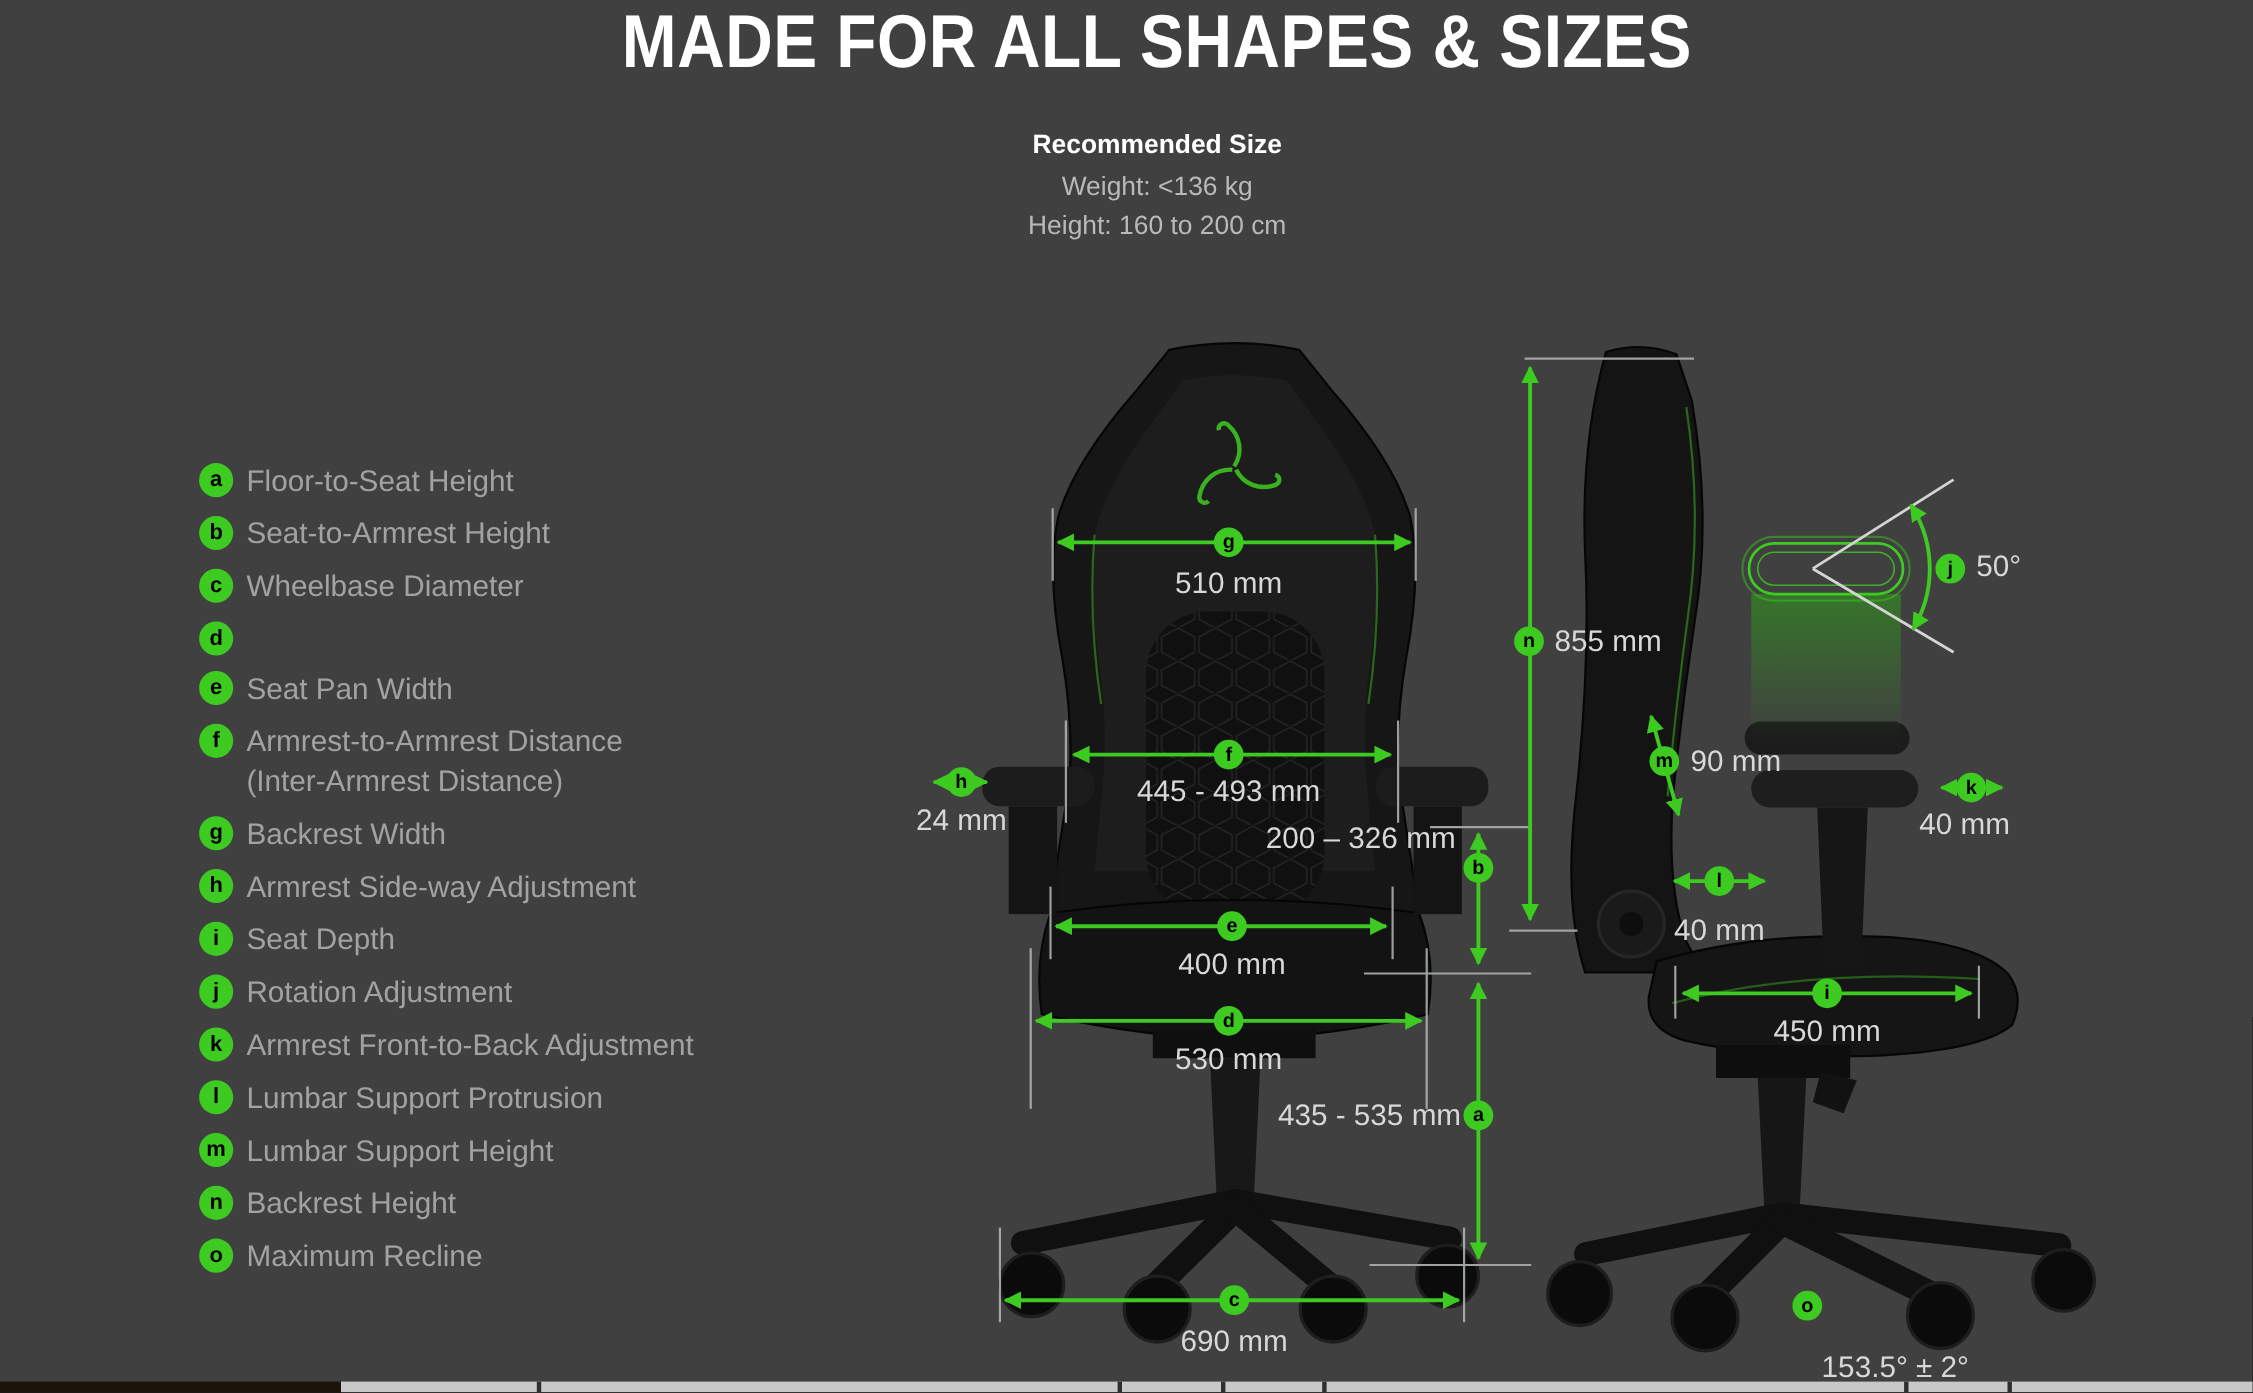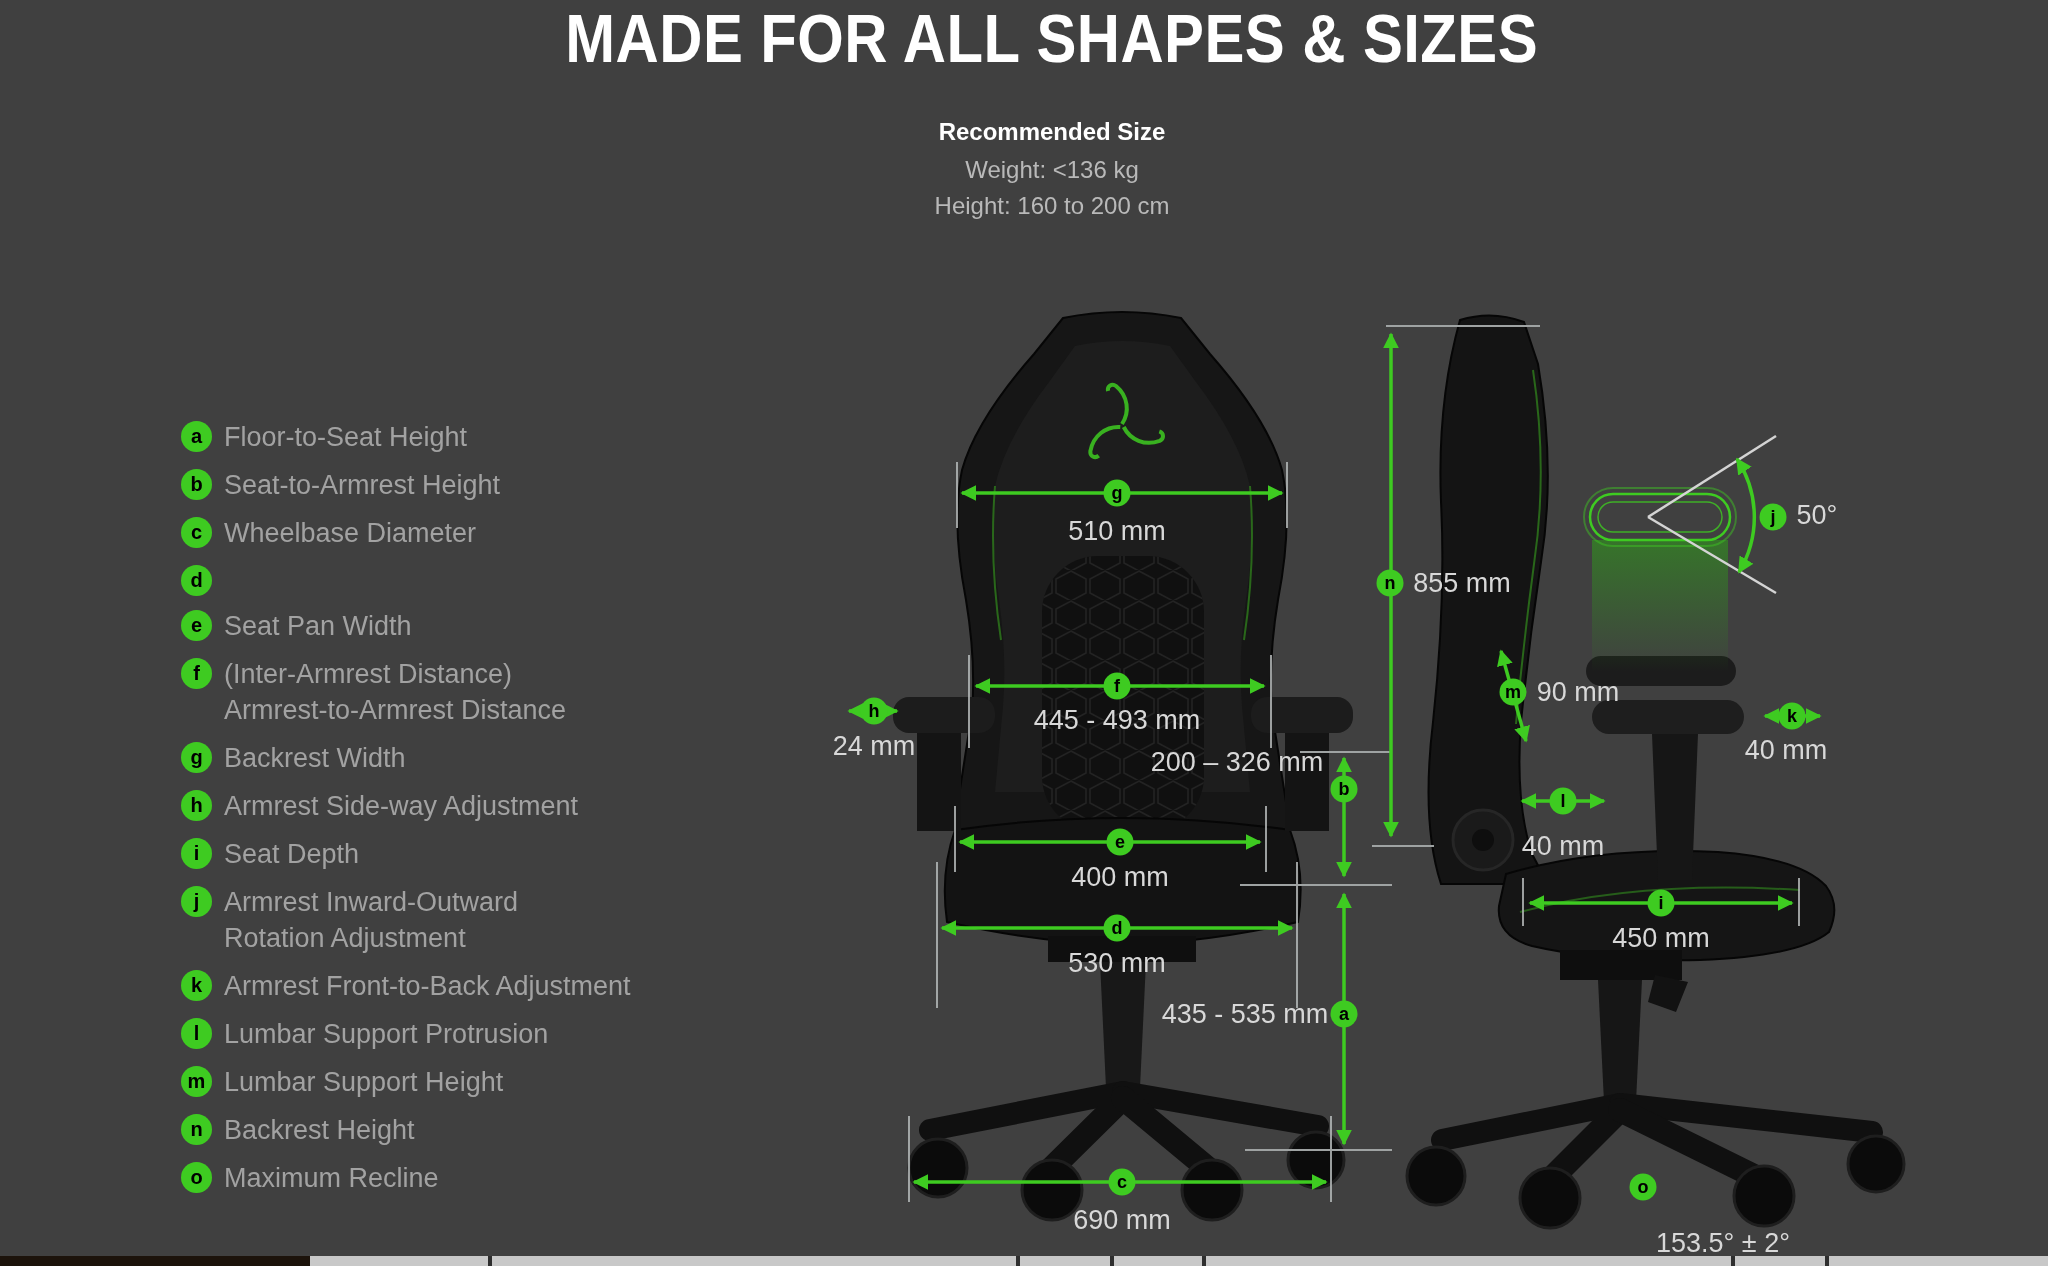--- a/index.html
+++ b/index.html
@@ -222,40 +222,39 @@
     <div class="lrow">
         <span class="lbadge">d</span>
       </div>
     <div class="lrow">
         <span class="lbadge">e</span>
         <span class="ltext">Seat Pan Width</span>
       </div>
     <div class="lrow">
         <span class="lbadge">f</span>
         <span class="ltext">
+          <div>Armrest-to-Armrest Distance</div>
           <div>(Inter-Armrest Distance)</div>
-          <div>Armrest-to-Armrest Distance</div>
         </span>
       </div>
     <div class="lrow">
         <span class="lbadge">g</span>
         <span class="ltext">Backrest Width</span>
       </div>
     <div class="lrow">
         <span class="lbadge">h</span>
         <span class="ltext">Armrest Side-way Adjustment</span>
       </div>
     <div class="lrow">
         <span class="lbadge">i</span>
         <span class="ltext">Seat Depth</span>
       </div>
     <div class="lrow">
         <span class="lbadge">j</span>
         <span class="ltext">
-          <div>Armrest Inward-Outward</div>
           <div>Rotation Adjustment</div>
         </span>
       </div>
     <div class="lrow">
         <span class="lbadge">k</span>
         <span class="ltext">Armrest Front-to-Back Adjustment</span>
       </div>
     <div class="lrow">
         <span class="lbadge">l</span>
         <span class="ltext">Lumbar Support Protrusion</span>

